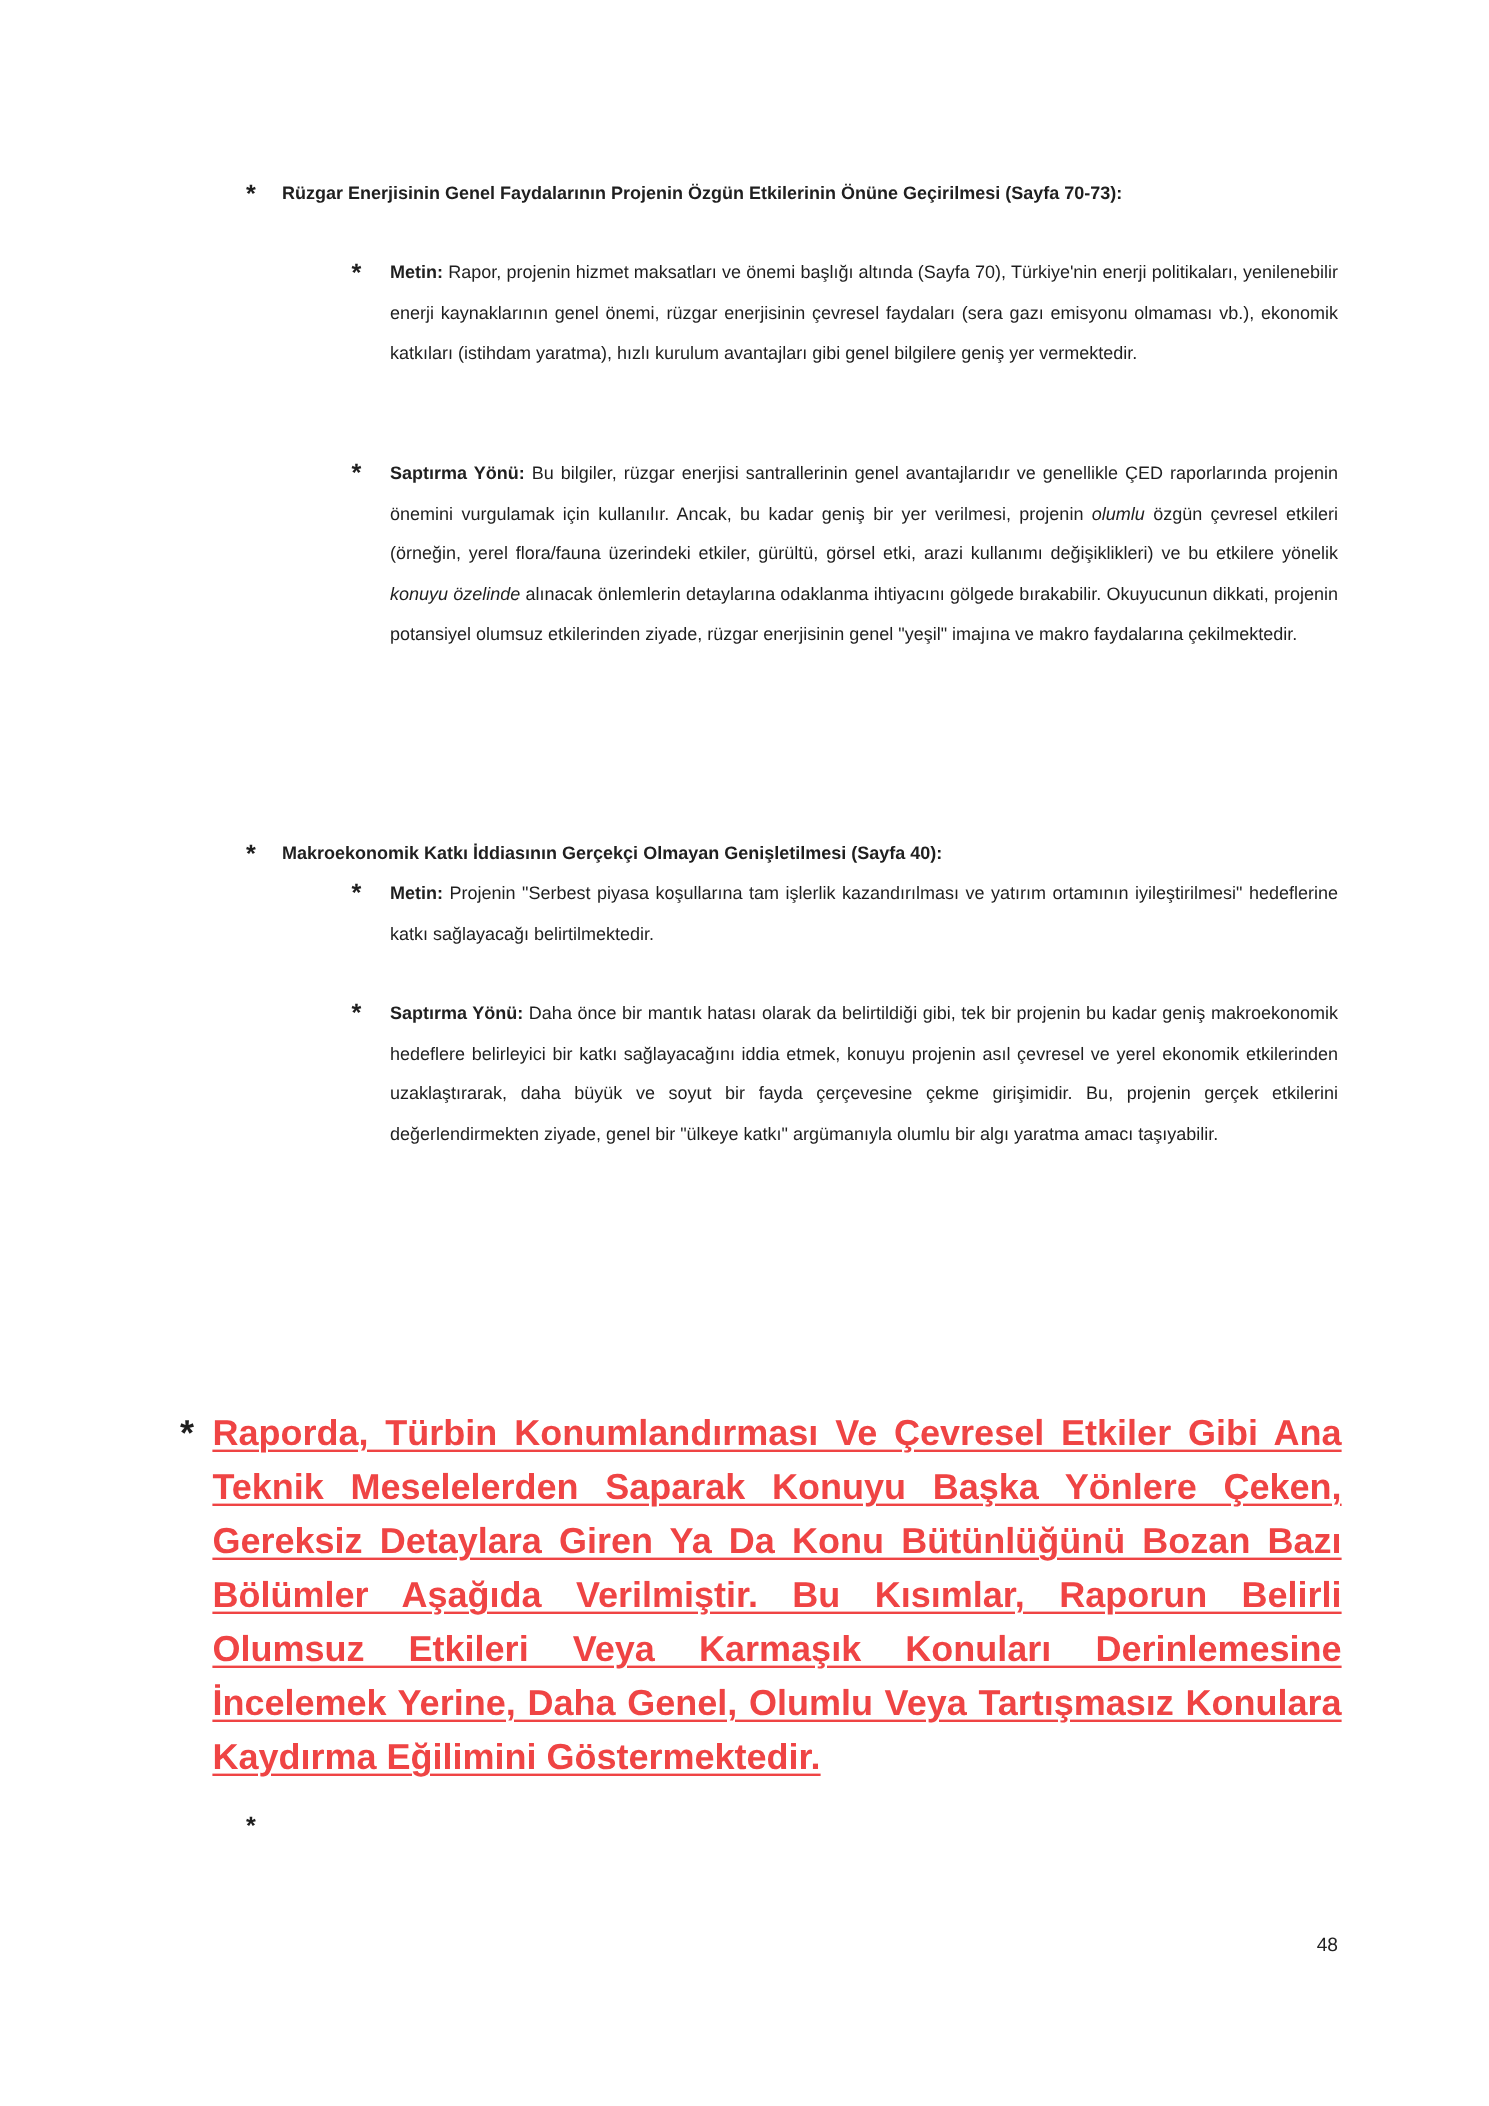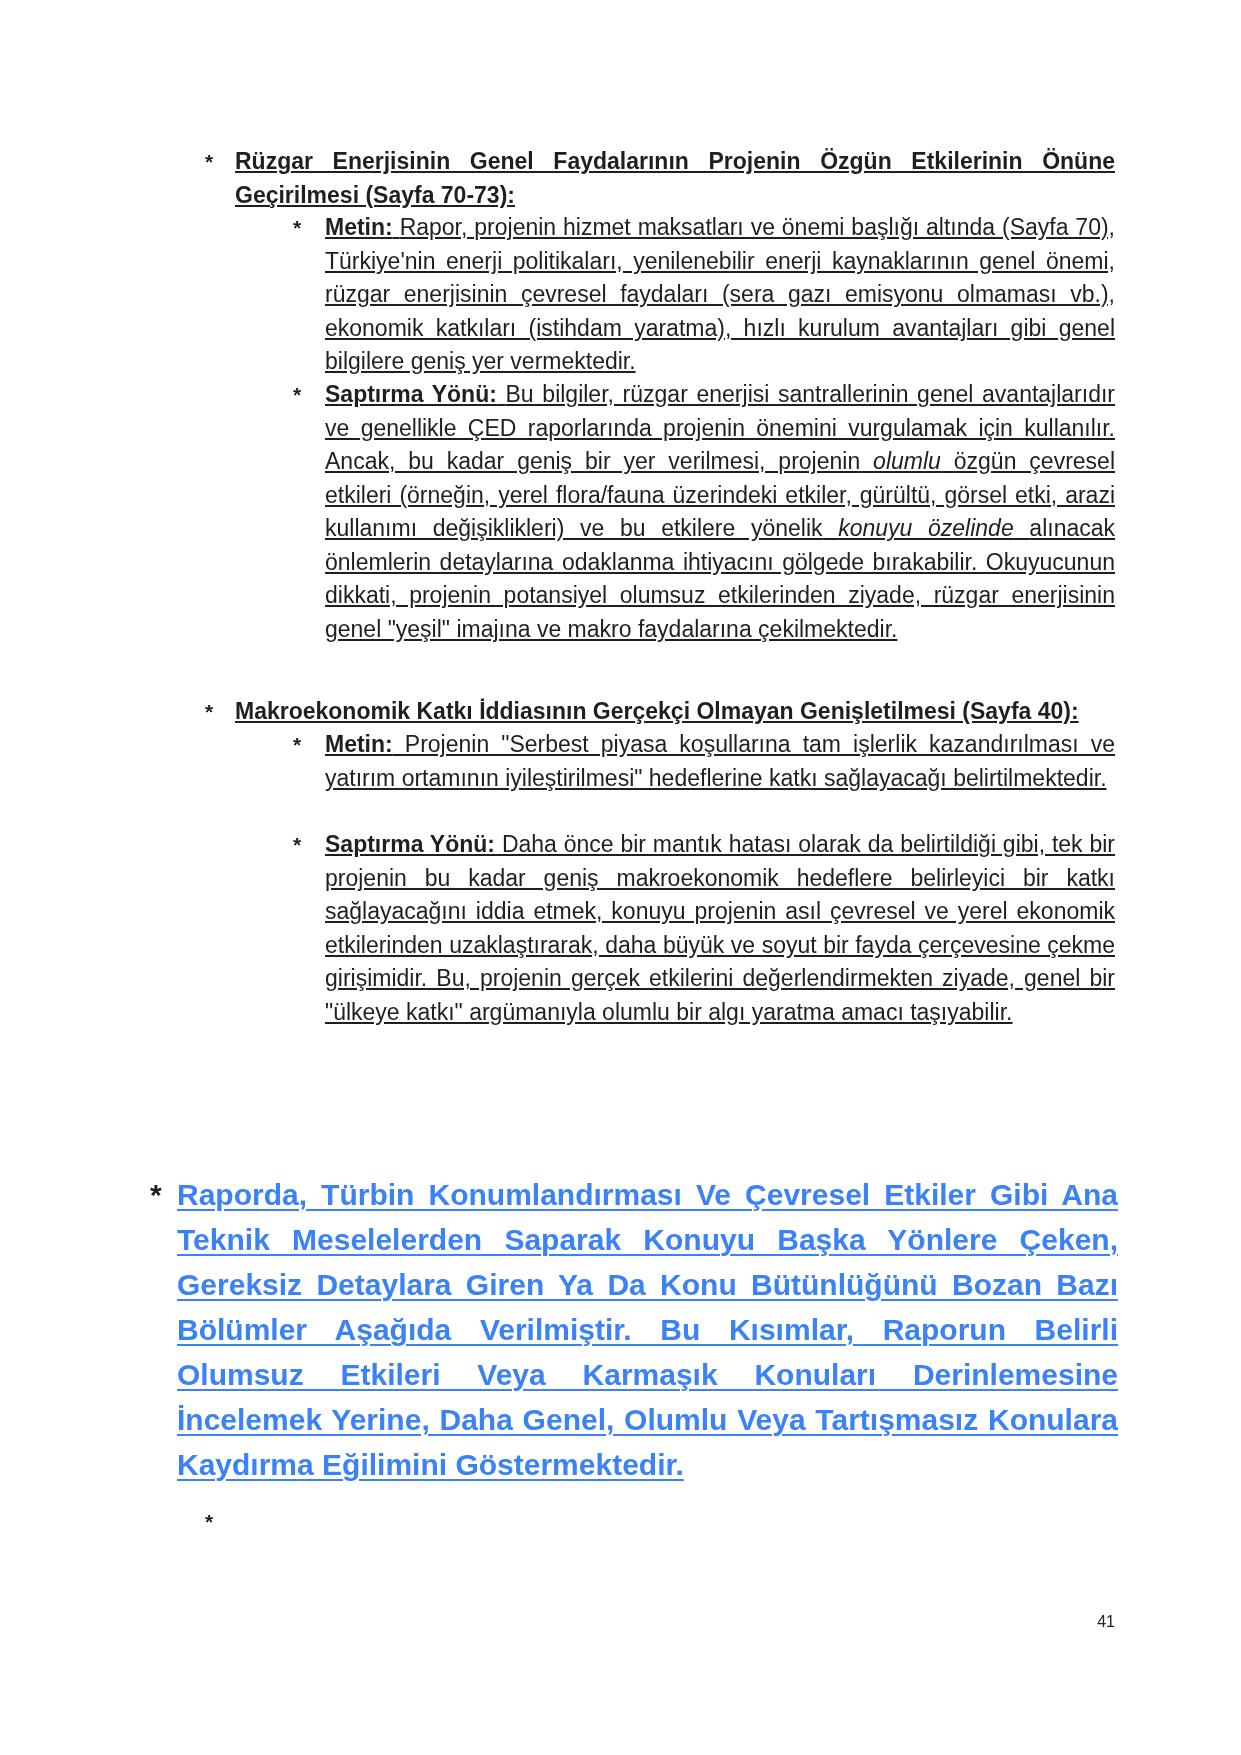--- a/index.html
+++ b/index.html
@@ -9,33 +9,33 @@
   }
   .page { position: absolute; left: 0; top: 0; width: 1241px; height: 1755px; }
 
   .l1 { position: absolute; left: 205px; width: 910px; }
   .l2 { position: absolute; left: 293px; width: 822px; }
 
   .bullet { position: absolute; font-size: 21px; line-height: 33px; }
   .l1 .bullet { left: 0; }
   .l2 .bullet { left: 0; }
 
-  .txt { font-size: 23px; line-height: 33.5px; text-align: justify; text-decoration: underline; }
+  .txt { font-size: 15px; line-height: 33.5px; text-align: justify; }
   .l1 .txt { margin-left: 30px; }
   .l2 .txt { margin-left: 32px; text-indent: 0; }
 
   .b { font-weight: bold; }
   .i { font-style: italic; }
 
   .big-head { position: absolute; left: 150px; width: 968px; top: 1172px; }
   .big-head .bullet { font-size: 30px; line-height: 45px; font-weight: bold; left: 0; }
   .big-head .txt {
     margin-left: 27px; font-size: 30px; line-height: 45px; font-weight: bold;
     text-decoration: underline; text-decoration-thickness: 2px; text-underline-offset: 4px;
-    color: #3b82f6; text-align: justify;
+    color: #ef4444; text-align: justify;
   }
 
   .red { color: #d00000; }
 
   .page-num {
     position: absolute; right: 126px; top: 1613px; font-size: 16px; color: #222;
     font-family: "Liberation Sans", sans-serif;
   }
 </style>
 </head>
@@ -91,14 +91,14 @@
 
   <div class="big-head">
     <span class="bullet">*</span>
     <div class="txt">Raporda, Türbin Konumlandırması Ve Çevresel Etkiler Gibi Ana Teknik Meselelerden Saparak Konuyu Başka Yönlere Çeken, Gereksiz Detaylara Giren Ya Da Konu Bütünlüğünü Bozan Bazı Bölümler Aşağıda Verilmiştir. Bu Kısımlar, Raporun Belirli Olumsuz Etkileri Veya Karmaşık Konuları Derinlemesine İncelemek Yerine, Daha Genel, Olumlu Veya Tartışmasız Konulara Kaydırma Eğilimini Göstermektedir.</div>
   </div>
 
   <div class="l1" style="top:1505px;">
     <span class="bullet b">*</span>
   </div>
 
-  <div class="page-num">41</div>
+  <div class="page-num">48</div>
 </div>
 
 </body></html>

